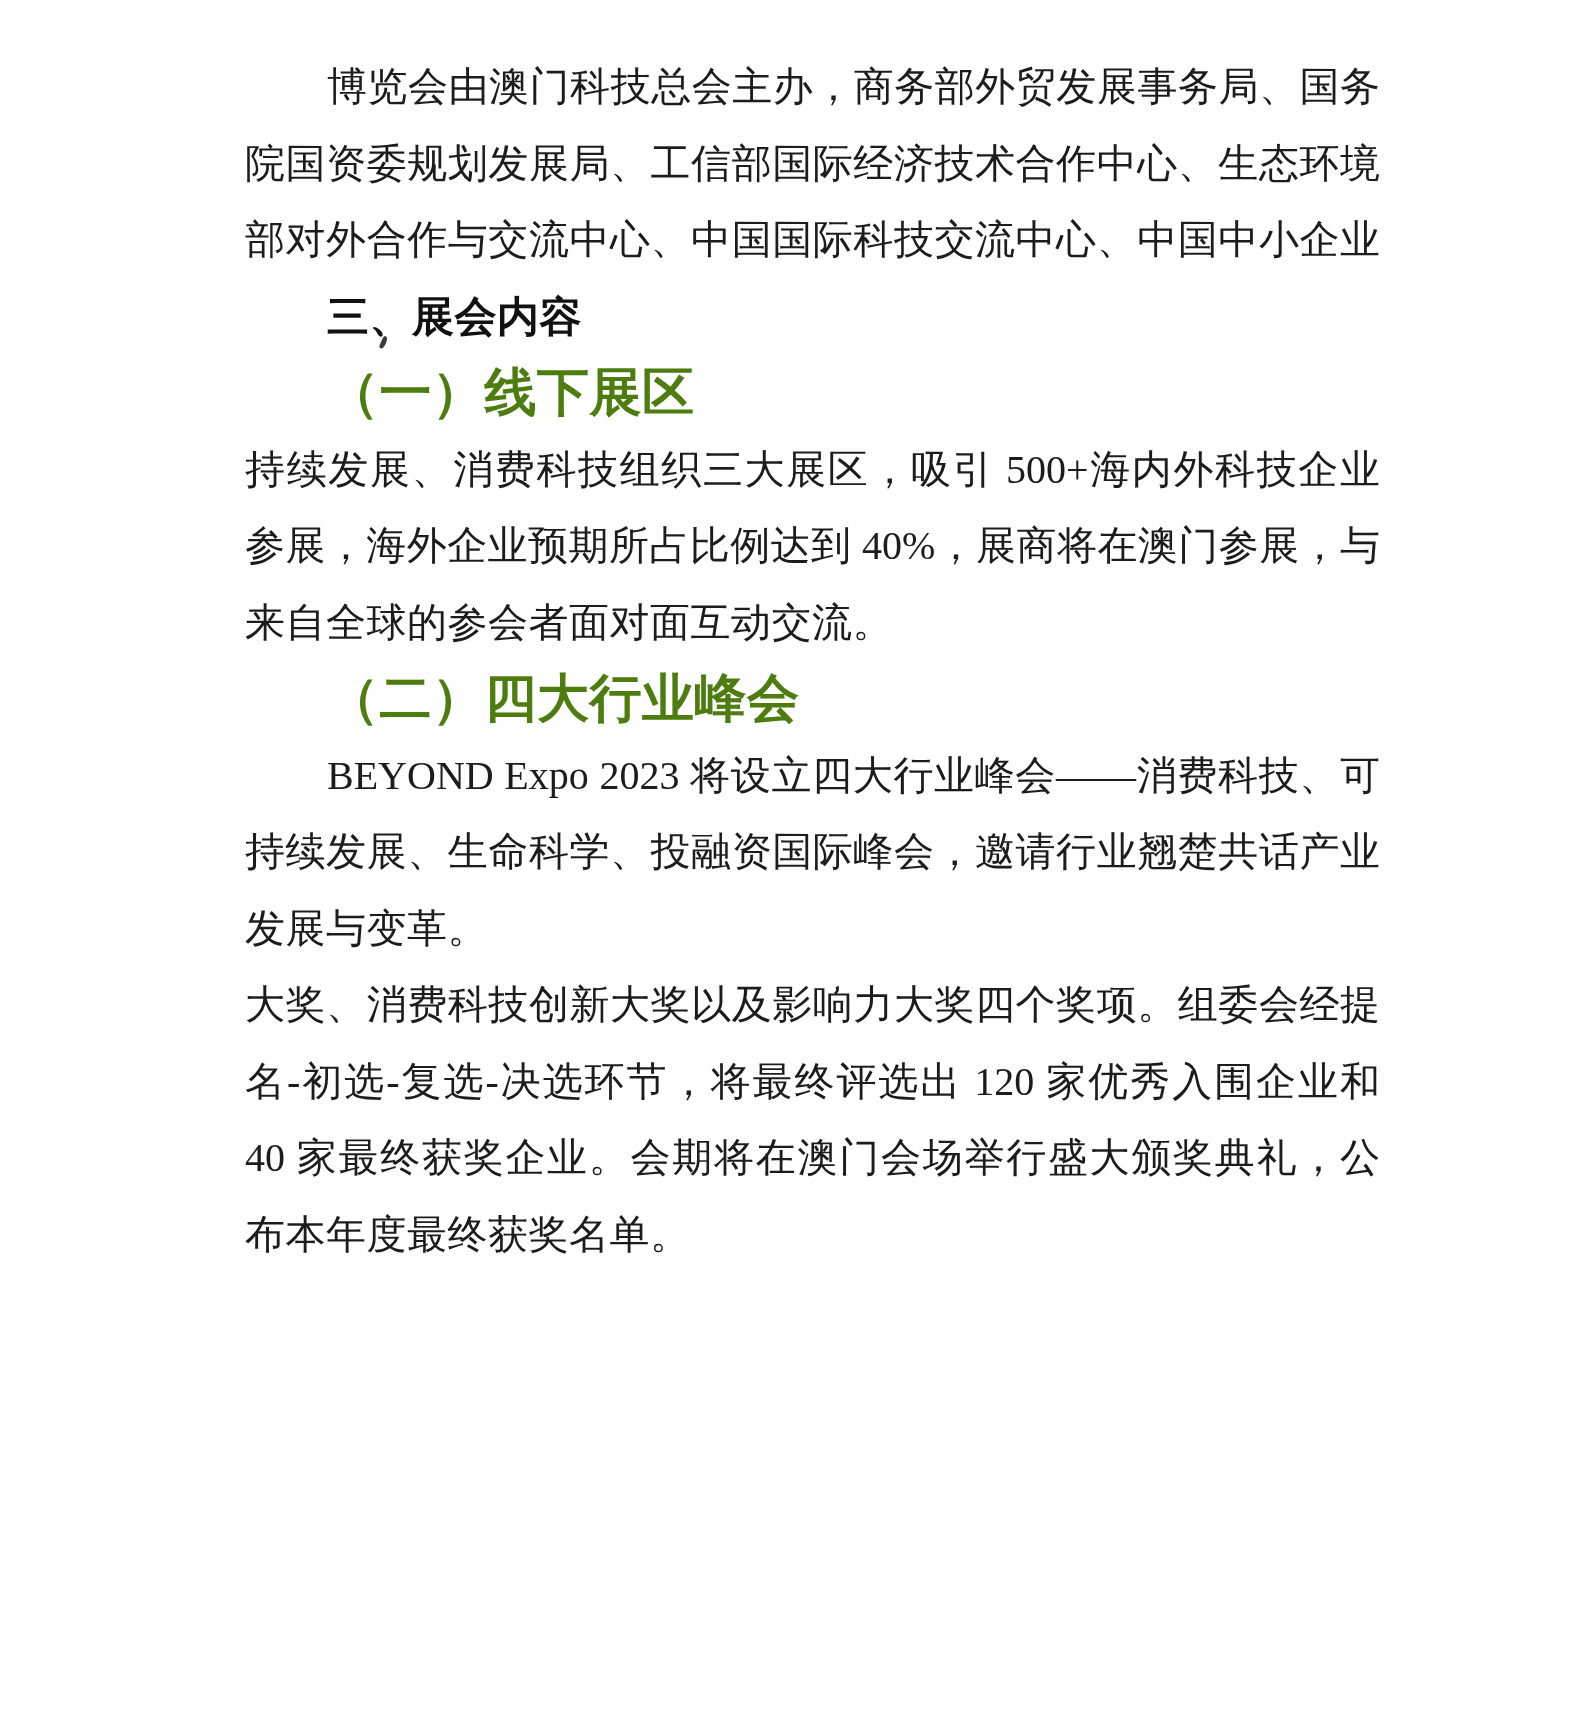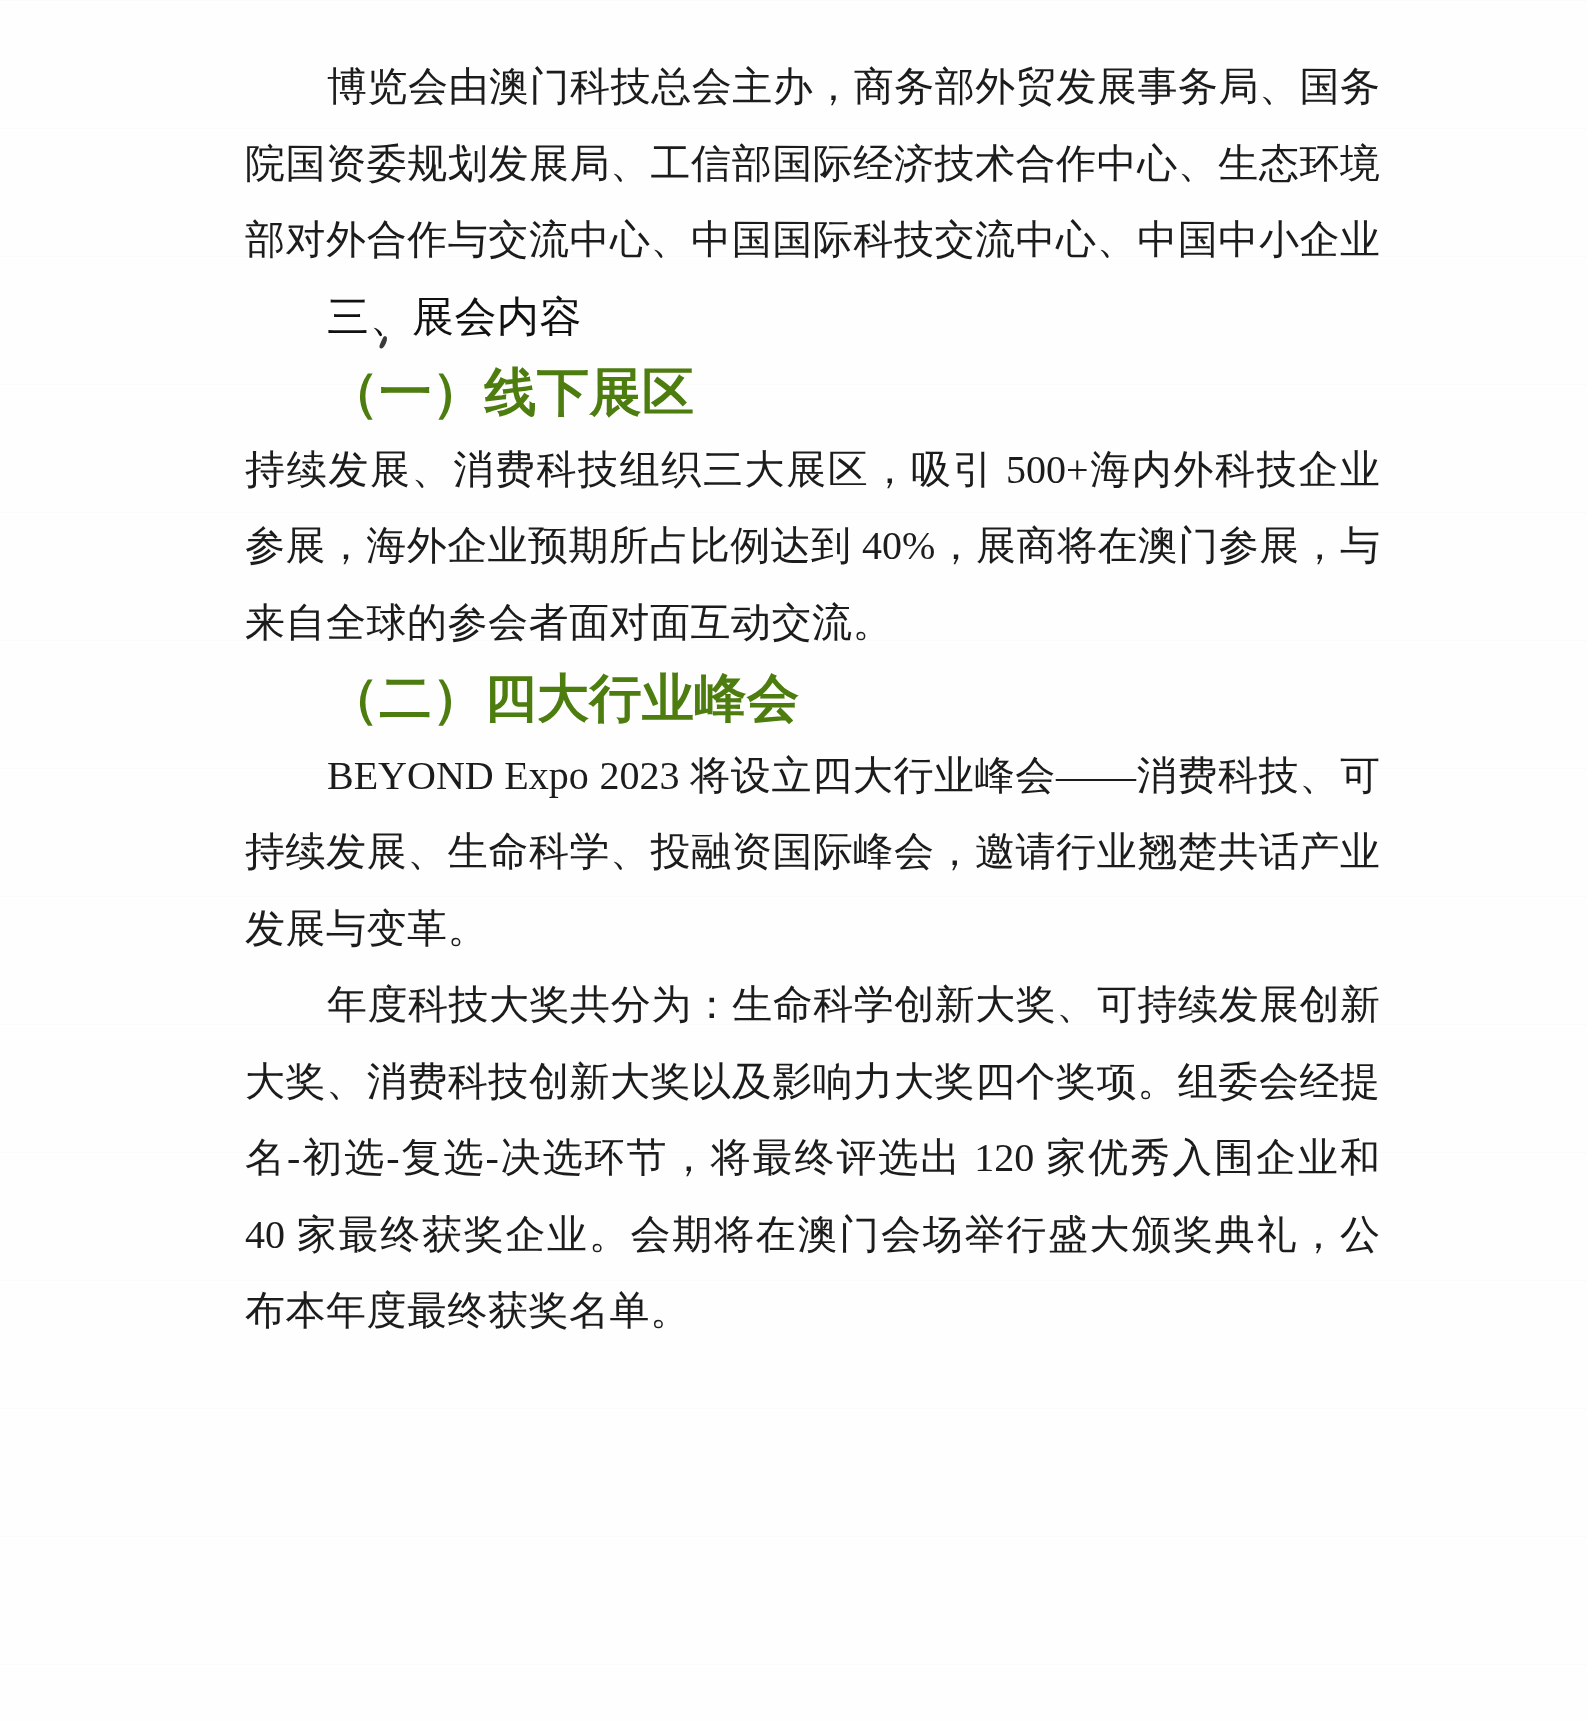--- a/index.html
+++ b/index.html
@@ -54,21 +54,21 @@
     text-align: justify;
     text-align-last: justify;
     text-justify: inter-character;
     letter-spacing: 0;
   }
 
   .line.indent { padding-left: 82px; }
 
   .line.section-heading {
     font-family: "Liberation Sans", sans-serif;
-    font-weight: normal;
+    font-weight: bold;
     color: #111111;
     font-size: 42px;
   }
 
   .line.subsection-heading {
     font-weight: bold;
     color: #4d7c0f;
     font-size: 52px;
   }
 
@@ -91,20 +91,19 @@
       <div class="line body justify">部对外合作与交流中心、中国国际科技交流中心、中国中小企业</div>
       <div class="line section-heading indent">三、展会内容</div>
       <div class="line subsection-heading indent">（一）线下展区</div>
       <div class="line body justify">持续发展、消费科技组织三大展区，吸引 500+海内外科技企业</div>
       <div class="line body justify">参展，海外企业预期所占比例达到 40%，展商将在澳门参展，与</div>
       <div class="line body">来自全球的参会者面对面互动交流。</div>
       <div class="line subsection-heading indent">（二）四大行业峰会</div>
       <div class="line body indent justify">BEYOND Expo 2023 将设立四大行业峰会——消费科技、可</div>
       <div class="line body justify">持续发展、生命科学、投融资国际峰会，邀请行业翘楚共话产业</div>
       <div class="line body">发展与变革。</div>
-      <div class="line body indent justify">年度科技大奖共分为：生命科学创新大奖、可持续发展创新</div>
       <div class="line body justify">大奖、消费科技创新大奖以及影响力大奖四个奖项。组委会经提</div>
       <div class="line body justify">名-初选-复选-决选环节，将最终评选出 120 家优秀入围企业和</div>
       <div class="line body justify">40 家最终获奖企业。会期将在澳门会场举行盛大颁奖典礼，公</div>
       <div class="line body">布本年度最终获奖名单。</div>
     </div>
 <div class="scan-speck" style="left: 381px; top: 336px;"></div>
   </div>
 
 </body></html>

